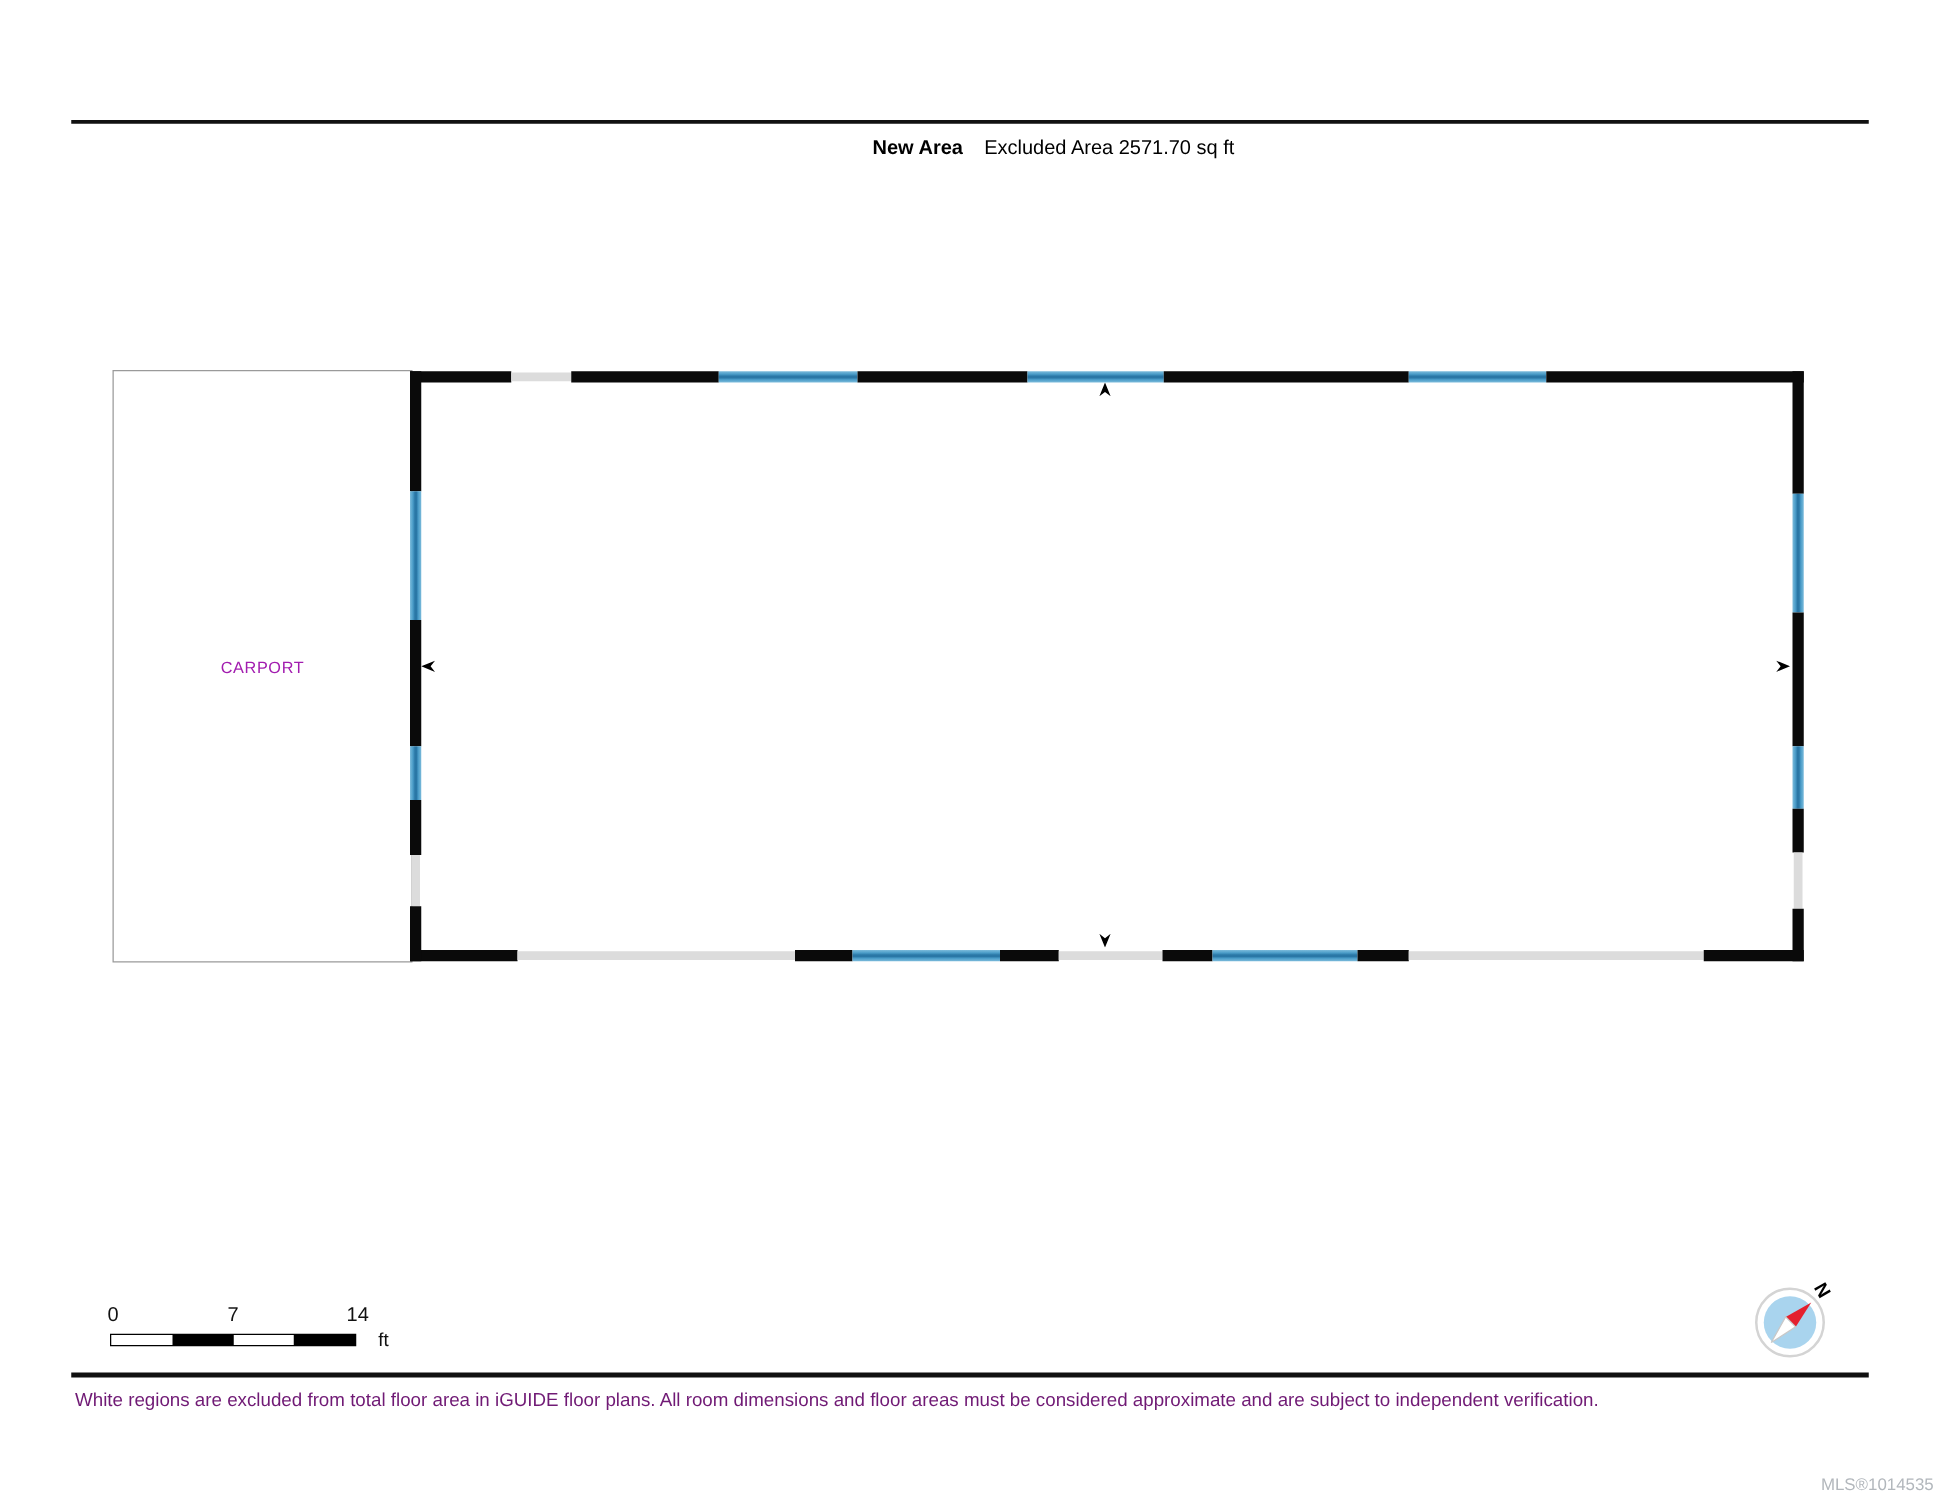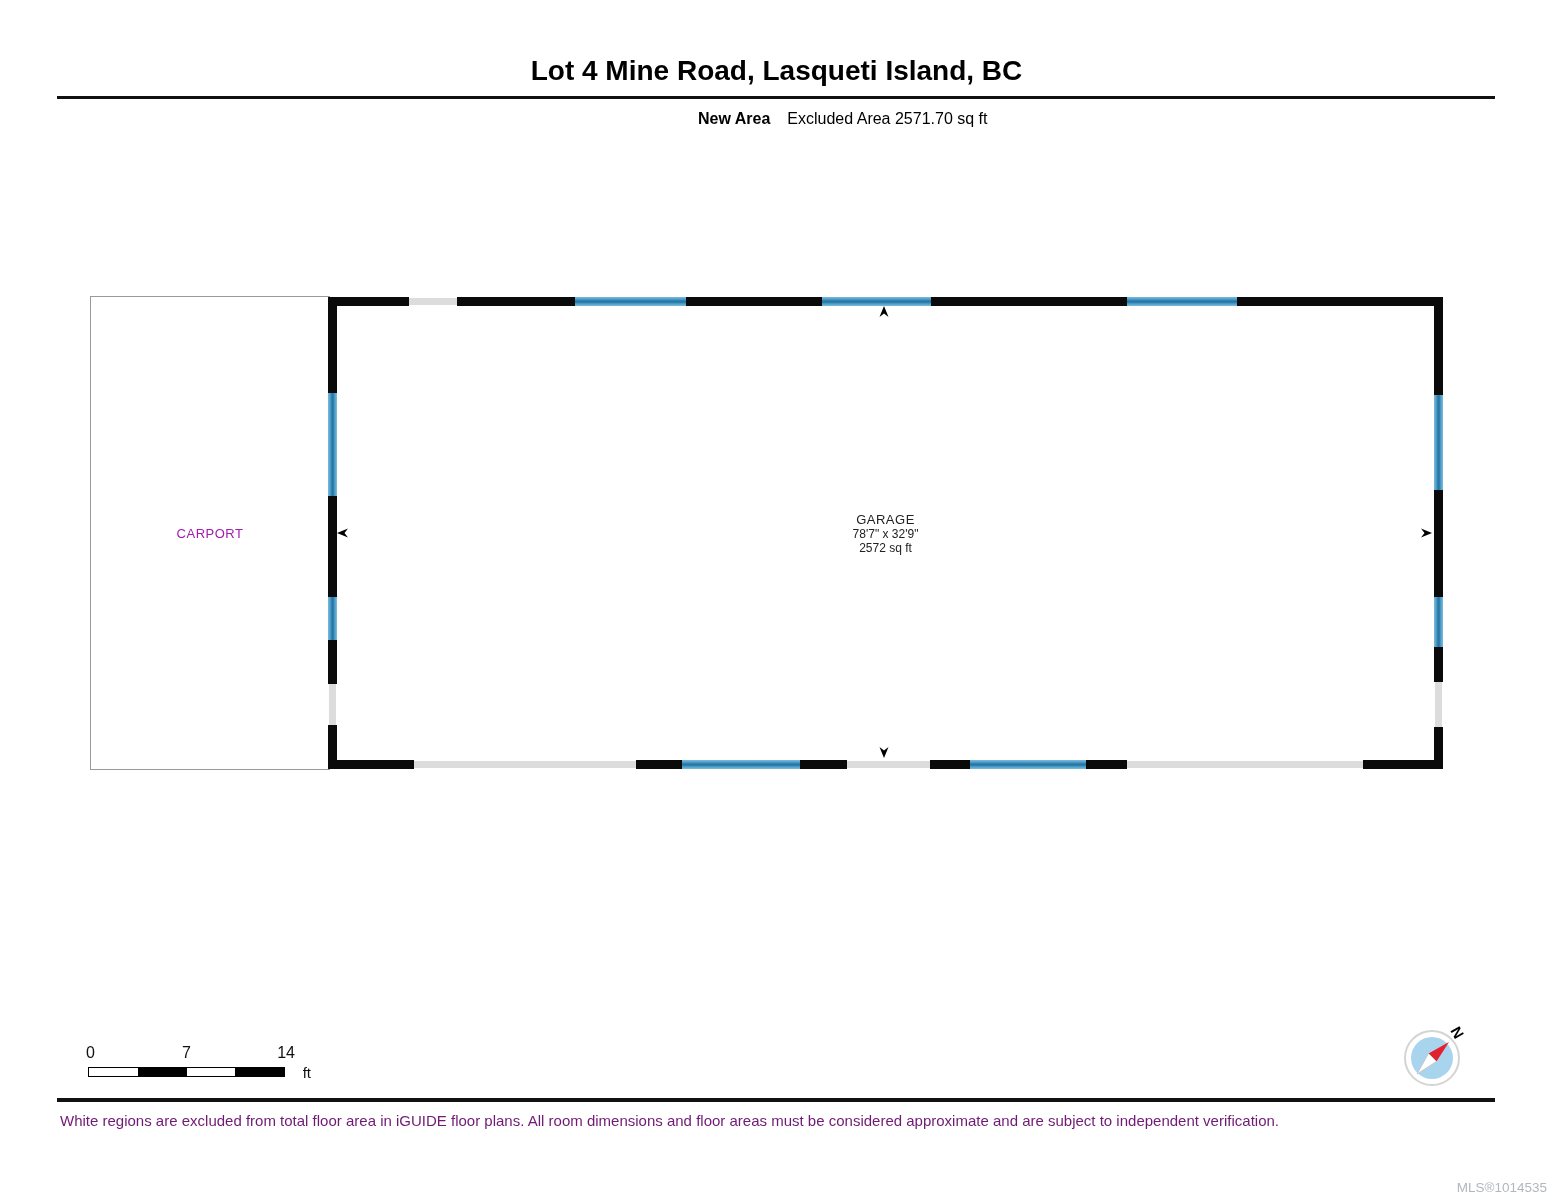--- a/index.html
+++ b/index.html
@@ -65,21 +65,20 @@
 
   .rule-bottom { position:absolute; top:1098px; left:57px; width:1438px; height:4px; background:#111; }
   .disclaimer { position:absolute; top:1112px; left:60px; width:1440px; font-size:15px; color:#701a75; }
   .mls { position:absolute; top:1180px; right:6px; font-size:13.5px; color:#b2b7bc; }
 </style>
 </head>
 <body>
 
 <div class="page">
 
-  <div class="title">Lot 4 Mine Road, Lasqueti Island, BC</div>
   <div class="rule-top"></div>
 
   <div class="subtitle">
     <span class="floor">New Area</span>
     <span>Excluded Area 2571.70 sq ft</span>
   </div>
 
   <div class="carport">
     <span class="room-label">CARPORT</span>
   </div>
@@ -122,25 +121,20 @@
       <i class="b" style="flex:0 0 98px"></i>
       <i class="win" style="flex:0 0 95px"></i>
       <i class="b" style="flex:0 0 107px"></i>
       <i class="win" style="flex:0 0 50px"></i>
       <i class="b" style="flex:0 0 35px"></i>
       <i class="o" style="flex:0 0 45px"></i>
       <i class="b" style="flex:0 0 42px"></i>
     </div>
   </div>
 
-  <div class="garage-label">
-    <div class="name">GARAGE</div>
-    <div class="dims">78'7" x 32'9"</div>
-    <div class="area">2572 sq ft</div>
-  </div>
 
   <svg class="dim-arrow" style="left:878px; top:306px;" viewBox="0 0 12 12">
     <polygon points="6,0 10.5,11 6,7.5 1.5,11" fill="#000"></polygon>
   </svg>
   <svg class="dim-arrow" style="left:878px; top:746px;" viewBox="0 0 12 12">
     <polygon points="6,12 10.5,1 6,4.5 1.5,1" fill="#000"></polygon>
   </svg>
   <svg class="dim-arrow" style="left:337px; top:527px;" viewBox="0 0 12 12">
     <polygon points="0,6 11,1.5 7.5,6 11,10.5" fill="#000"></polygon>
   </svg>

